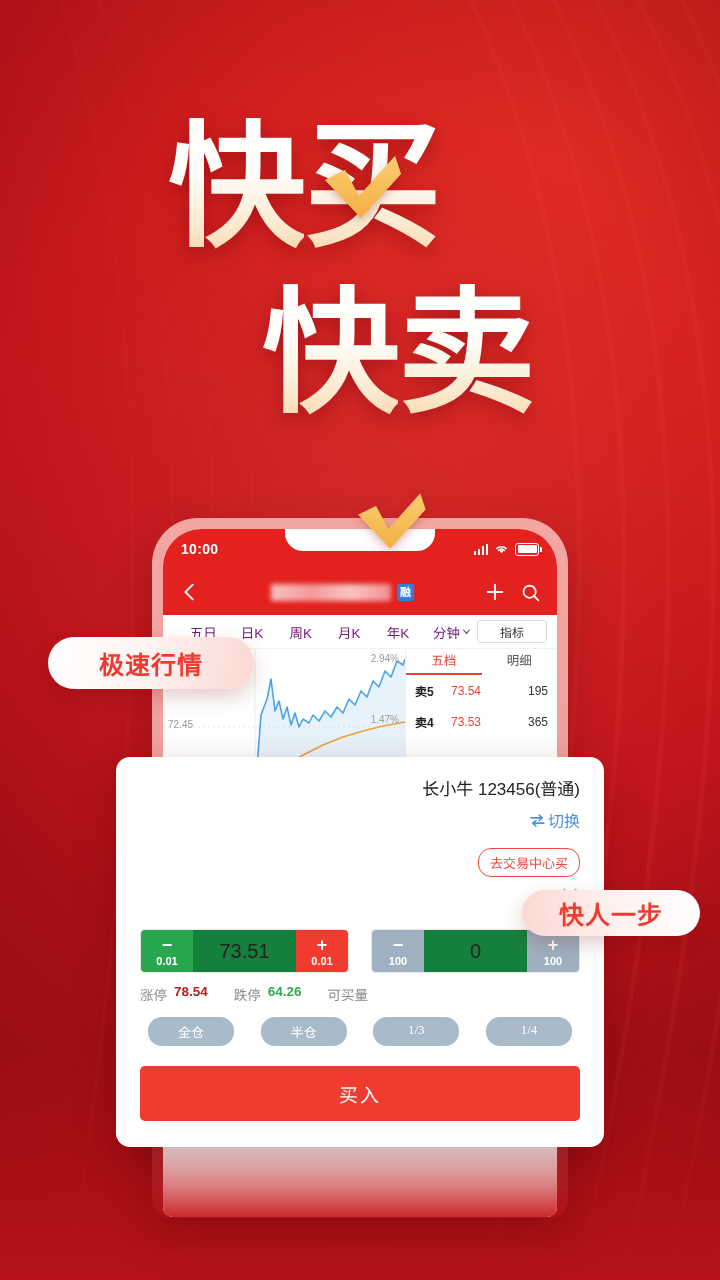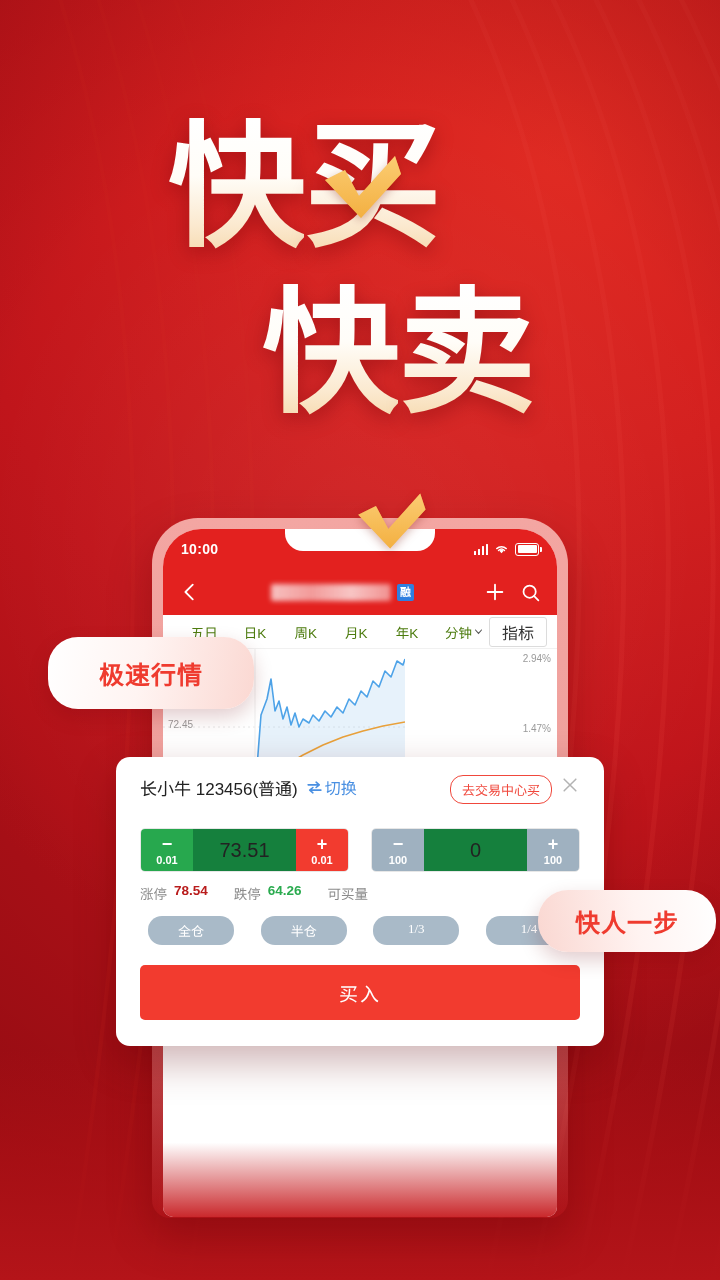--- a/index.html
+++ b/index.html
@@ -103,35 +103,35 @@
   }
   .nav-actions{display:flex;align-items:center;gap:14px;flex:none;}
   .nav-actions svg{display:block;}
 
   
   .ktabs{
     height:34px;background:#fff;display:flex;align-items:center;
     padding:0 10px 0 16px;box-sizing:border-box;gap:0;
     border-bottom:1px solid #f1f1f1;
   }
-  .ktab{flex:1;text-align:center;font-size:13.5px;color:#4d7c0f;}
+  .ktab{flex:1;text-align:center;font-size:13.5px;color:#701a75;}
   .ktab.mins{display:flex;align-items:center;justify-content:flex-end;gap:2px;}
   .chev{width:9px;height:9px;display:block;}
   .kbtn{
-    flex:none;font-size:16px;color:#333;border:1px solid #dcdcdc;border-radius:3px;
-    padding:2px 12px;background:#fff;margin-left:6px;
+    flex:none;font-size:12px;color:#333;border:1px solid #dcdcdc;border-radius:3px;
+    padding:2px 22px;background:#fff;margin-left:6px;
   }
 
   
   .chartzone{display:flex;height:148px;background:#fff;}
   .chart{position:relative;flex:1;overflow:hidden;}
   .chart svg{display:block;}
   .lbl{position:absolute;font-size:10px;color:#9a9a9a;}
   .lbl.up{right:6px;top:4px;}
-  .lbl.mid{right:6px;top:74px;}
+  .lbl.mid{right:6px;top:65px;}
   .lbl.axis{left:5px;top:70px;}
   .quote{width:152px;flex:none;border-left:1px solid #f0f0f0;box-sizing:border-box;}
   .qtabs{display:flex;height:26px;}
   .qtab{
     flex:1;text-align:center;font-size:12.5px;color:#555;line-height:24px;
     border-bottom:2px solid transparent;
   }
   .qtab.on{color:#e8433a;border-bottom-color:#e8433a;}
   .qrow{
     display:flex;align-items:center;justify-content:space-between;
@@ -141,21 +141,21 @@
   .qrow .p{color:#e8433a;width:46px;text-align:center;}
   .qrow .v{color:#333;text-align:right;flex:1;}
 
   
   .tradecard-inner{
     margin:6px 10px 0 10px;background:#fff;border-radius:12px;
     box-shadow:0 -2px 10px rgba(0,0,0,.07);padding:10px 14px 14px 14px;box-sizing:border-box;
   }
 
   
-  .tc-head{display:flex;align-items:flex-start;gap:8px;}
+  .tc-head{display:flex;align-items:flex-end;gap:8px;flex-direction:column;}
   .tc-name{font-size:17px;color:#222;}
   .tc-switch{font-size:16px;color:#4a90e2;display:flex;align-items:center;gap:2px;}
   .tc-switch svg{display:block;}
   .tc-spacer{flex:1;}
   .tc-gobuy{
     font-size:13px;color:#f0483c;border:1px solid #f0483c;border-radius:13px;
     padding:4px 11px;white-space:nowrap;
   }
   .tc-close{width:20px;height:20px;flex:none;}
 
@@ -226,25 +226,25 @@
   .tradecard-inner .tc-buy{margin-top:11px;font-size:13px;padding:9px 0;}
 
   
   .callout{
     position:absolute;z-index:40;border-radius:30px;
     display:flex;align-items:center;justify-content:center;
     font-size:25px;font-weight:700;color:#ef3b2f;letter-spacing:1px;
     box-shadow:0 8px 20px rgba(110,5,10,.2);
   }
   .callout.left{
-    left:48px;top:637px;width:206px;height:72px;
+    left:48px;top:637px;width:206px;height:52px;
     background:linear-gradient(100deg,#ffffff 0%,#fff4f2 45%,#fbd8d2 100%);
   }
   .callout.right{
-    left:538px;top:890px;width:178px;height:62px;
+    left:522px;top:890px;width:178px;height:46px;
     background:linear-gradient(260deg,#ffffff 0%,#fff3f1 45%,#fad7d1 100%);
   }
 
   
   .disclaimer{
     position:absolute;left:0;right:0;bottom:24px;z-index:50;
     text-align:center;color:#ffffff;font-size:17px;letter-spacing:.2px;
     text-shadow:0 1px 3px rgba(120,0,5,.45);
   }
 </style>
@@ -373,20 +373,36 @@
               <line x1="0" y1="78" x2="242" y2="78"></line>
             </g>
             <line x1="92" y1="0" x2="92" y2="148" stroke="#ededed" stroke-width="1"></line>
             <path d="M60,142 L66,138 L70,141 L76,134 L80,139 L86,131 L90,136 L94,118 L98,66 L104,50 L108,30 L112,62 L116,52 L120,70 L124,58 L128,76 L132,64 L136,78 L140,70 L146,74 L150,66 L156,72 L162,62 L168,68 L174,58 L180,64 L186,50 L192,56 L198,42 L204,48 L210,32 L216,38 L222,22 L228,28 L234,12 L240,16 L242,10 L242,148 L60,148 Z" fill="#9fcdf0" fill-opacity=".25"></path>
             <path d="M60,142 L66,138 L70,141 L76,134 L80,139 L86,131 L90,136 L94,118 L98,66 L104,50 L108,30 L112,62 L116,52 L120,70 L124,58 L128,76 L132,64 L136,78 L140,70 L146,74 L150,66 L156,72 L162,62 L168,68 L174,58 L180,64 L186,50 L192,56 L198,42 L204,48 L210,32 L216,38 L222,22 L228,28 L234,12 L240,16 L242,10" fill="none" stroke="#4ea3e8" stroke-width="1.6" stroke-linejoin="round"></path>
             <path d="M60,146 L80,144 L100,132 L120,118 L140,106 L160,96 L180,88 L200,82 L220,77 L242,73" fill="none" stroke="#e9a13b" stroke-width="1.6" stroke-linejoin="round"></path>
           </svg>
           <span class="lbl up">2.94%</span>
           <span class="lbl mid">1.47%</span>
           <span class="lbl axis">72.45</span>
+        </div>
+        <div class="quote">
+          <div class="qtabs">
+            <span class="qtab on">五档</span>
+            <span class="qtab">明细</span>
+          </div>
+          <div class="qrow">
+            <span class="k">卖5</span>
+            <span class="p">73.54</span>
+            <span class="v">195</span>
+          </div>
+          <div class="qrow">
+            <span class="k">卖4</span>
+            <span class="p">73.53</span>
+            <span class="v">365</span>
+          </div>
         </div>
       </div>
 
       <div class="tradecard-inner">
         <div class="tc-head">
           <span class="tc-name">长小牛 123456(普通)</span>
           <span class="tc-switch">
             <svg width="12" height="12" viewBox="0 0 16 16">
               <path d="M2 5.5 H12 M9.5 3 L12.5 5.5 L9.5 8" stroke="#4a90e2" stroke-width="1.4" fill="none" stroke-linecap="round" stroke-linejoin="round"></path>
               <path d="M14 10.5 H4 M6.5 8 L3.5 10.5 L6.5 13" stroke="#4a90e2" stroke-width="1.4" fill="none" stroke-linecap="round" stroke-linejoin="round"></path>

